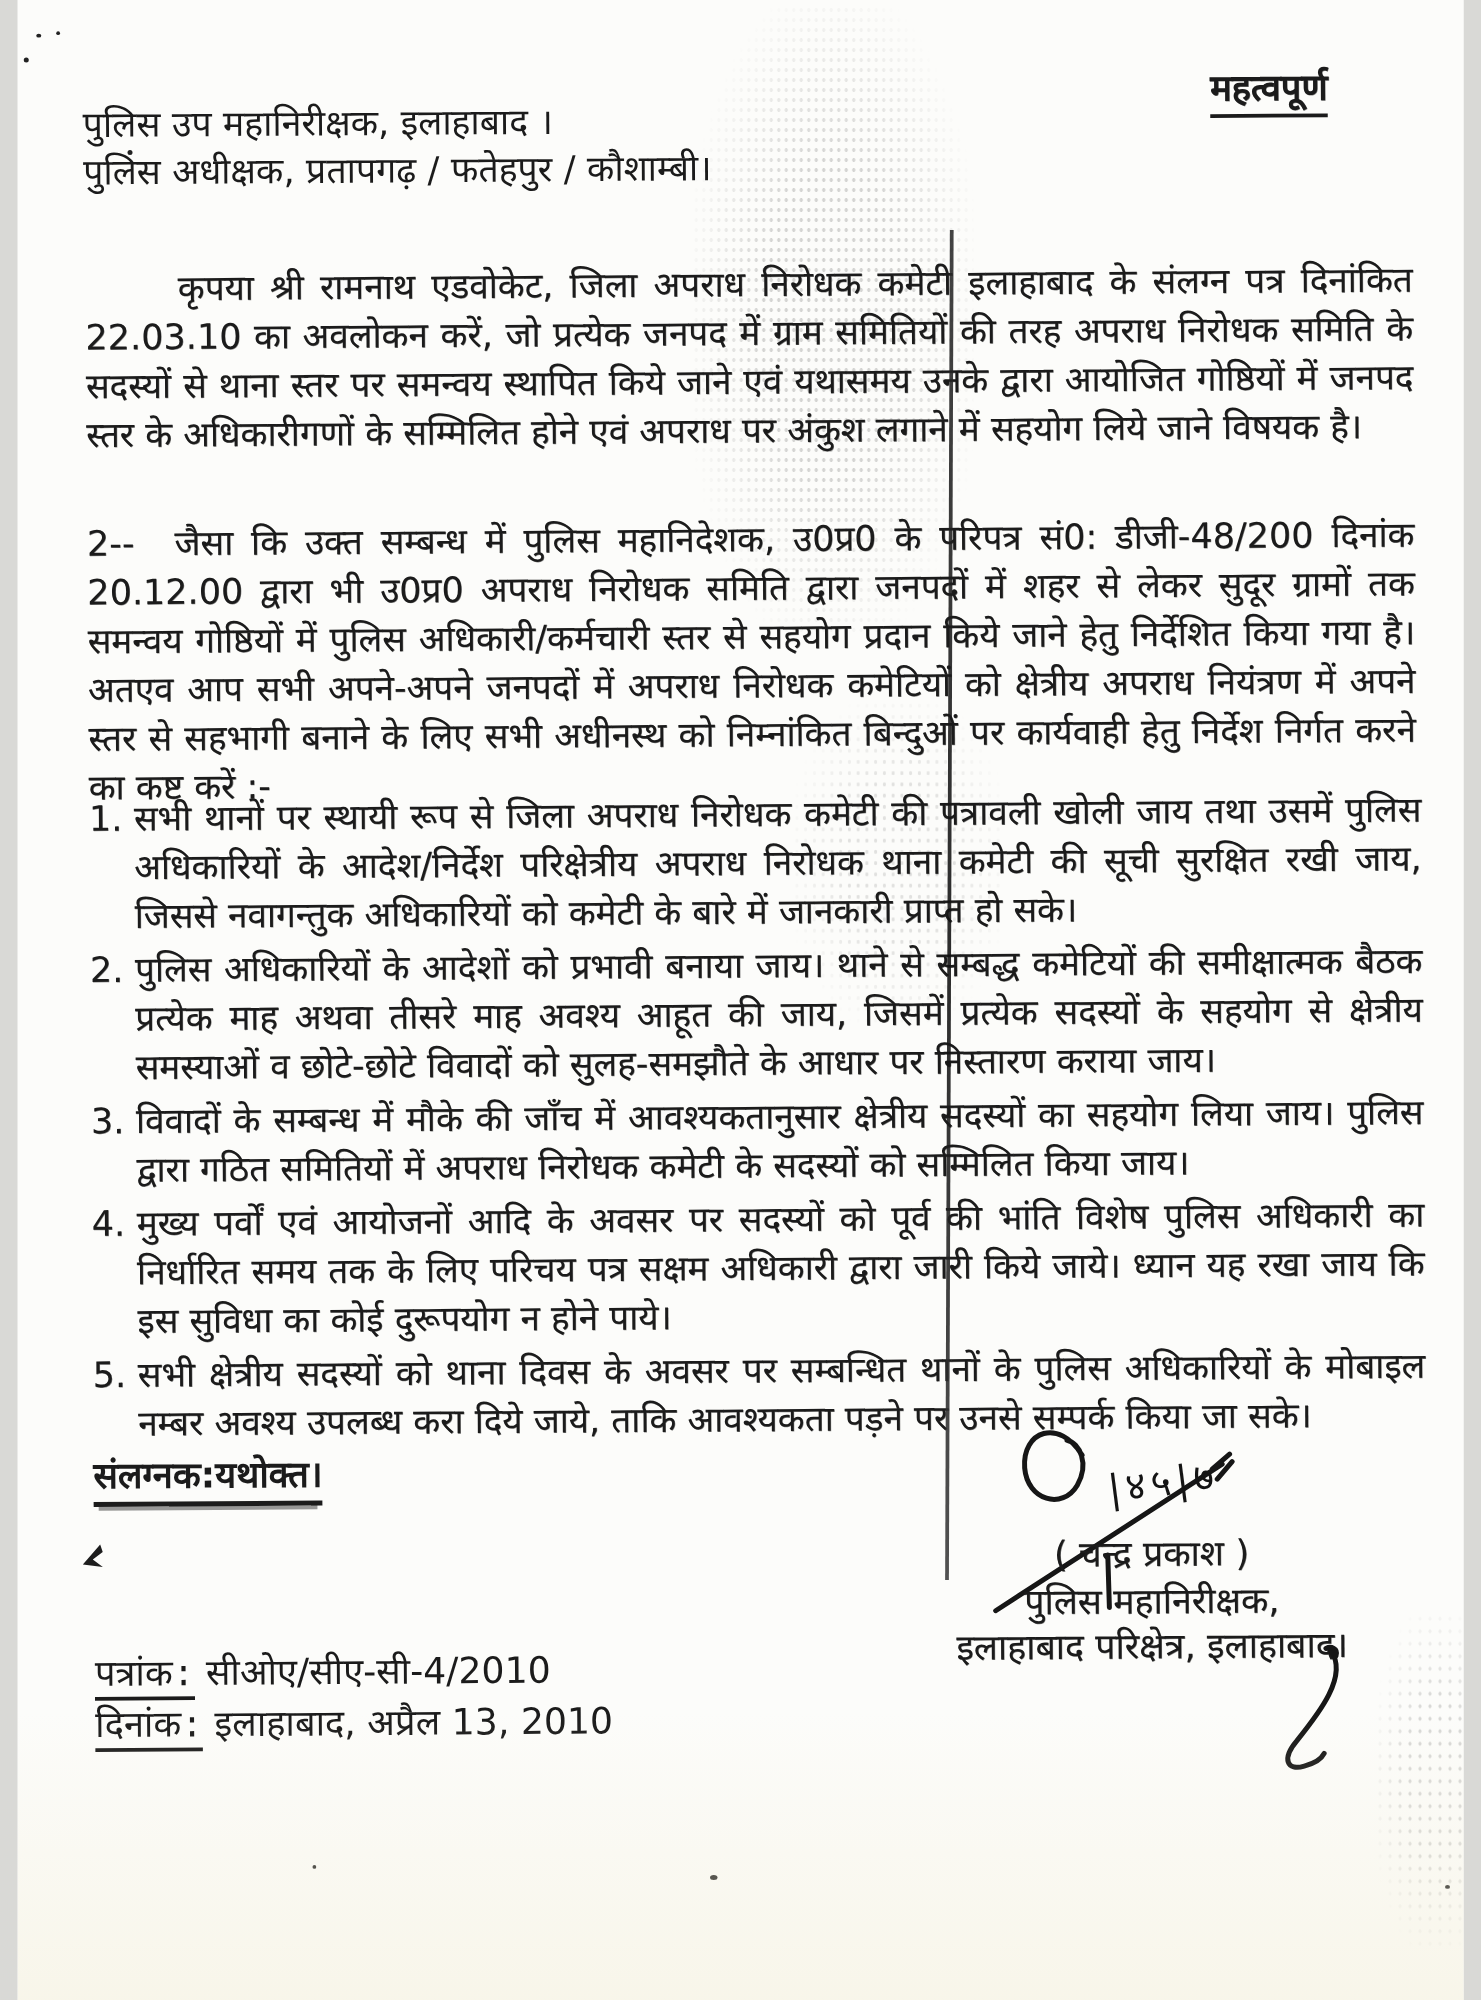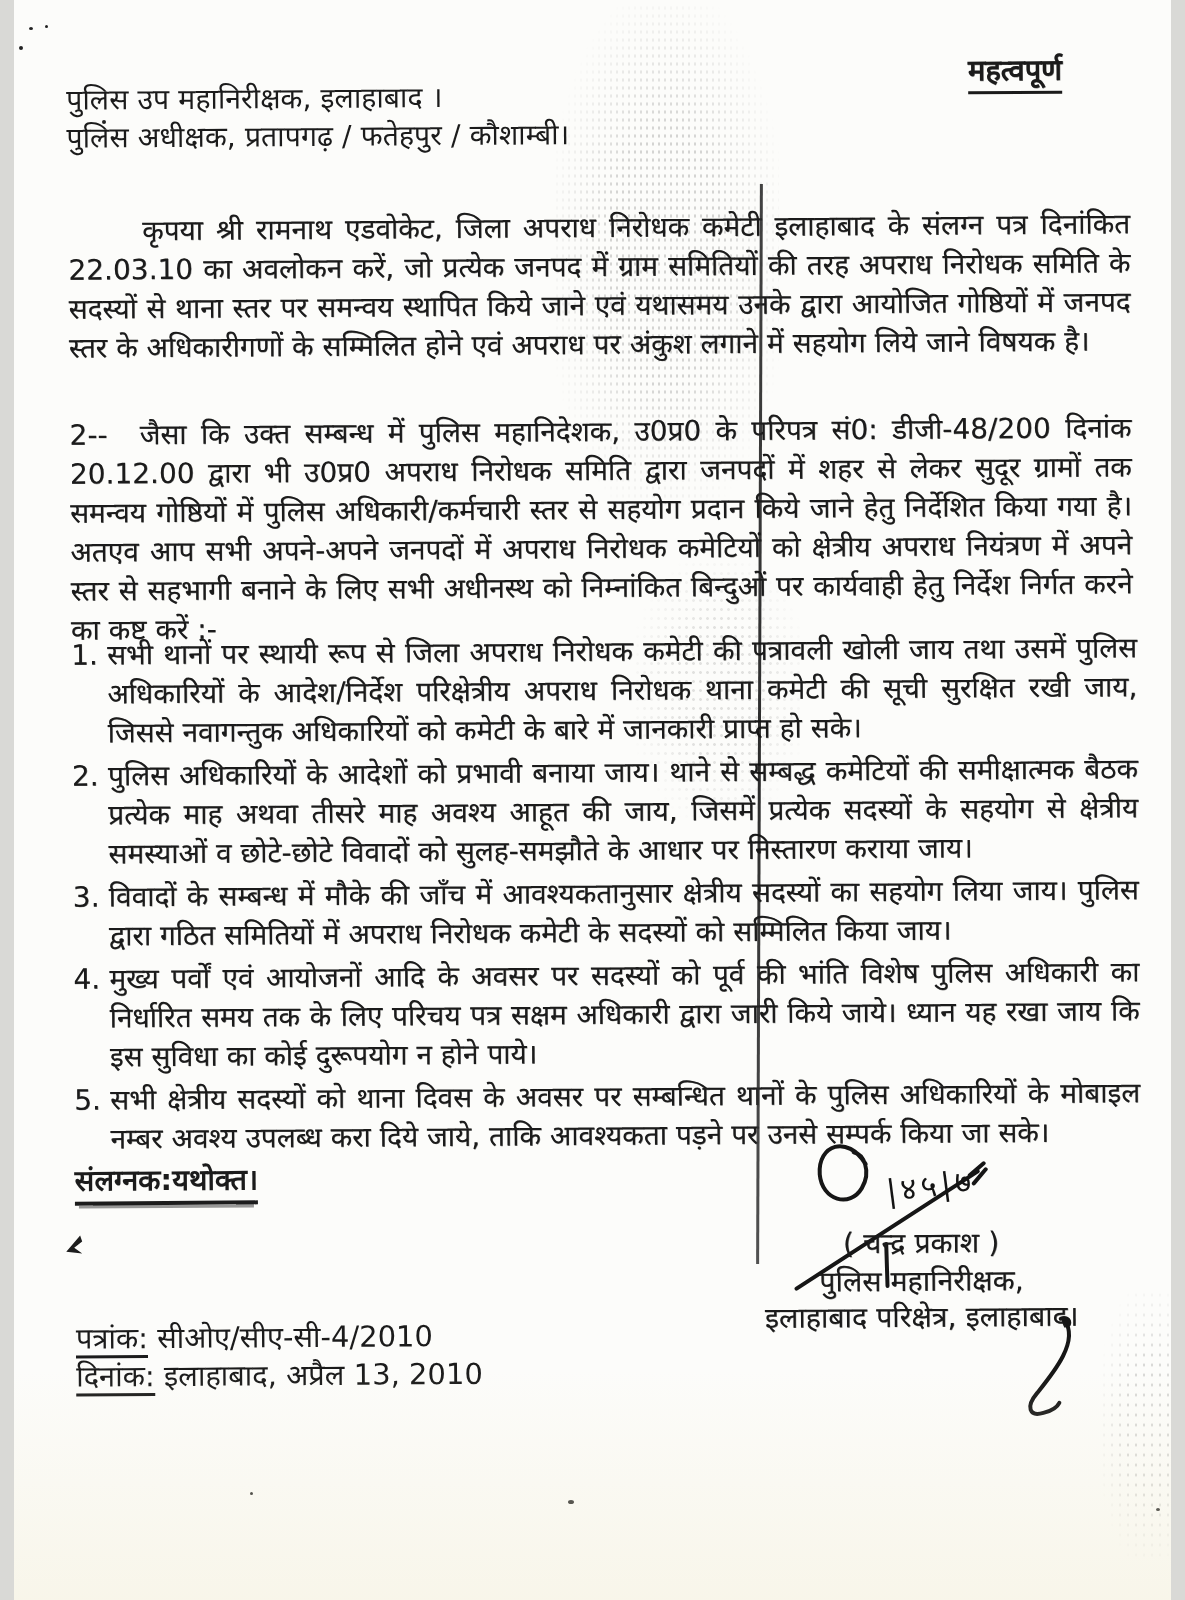--- a/index.html
+++ b/index.html
@@ -32,21 +32,21 @@
     font-size:28.5px;line-height:36px;}
   .sigblock .name{margin-bottom:2px;}
   .hand-date{
     position:absolute;left:868px;top:1166px;font-size:31px;transform:rotate(-7deg);
     letter-spacing:4px;color:#141414;
   }
   .sig-svg{position:absolute;left:770px;top:1128px;}
   .flourish-svg{position:absolute;left:988px;top:1318px;}
   .inkmark-svg{position:absolute;left:42px;top:1228px;}
   .footer{position:absolute;left:57px;top:1316px;font-size:29px;line-height:38px;}
-  .footer .lbl{border-bottom:3px solid #1b1b1b;}
+  .footer .lbl{border-bottom:3px solid #1b1b1b;font-family:Liberation Mono, monospace;}
   .fold{
     position:absolute;left:744px;top:184px;width:3px;height:1080px;
     background:linear-gradient(to bottom,#2a2a2a 0%,#101010 55%,#3a3a3a 100%);
     opacity:.88;transform:rotate(.2deg);
   }
   .noise{
     position:absolute;
     background-image:radial-gradient(rgba(30,30,30,.6) 1px,transparent 1.5px);
     background-size:6px 8px;
     -webkit-mask-image:radial-gradient(ellipse at center,#000 35%,transparent 78%);

